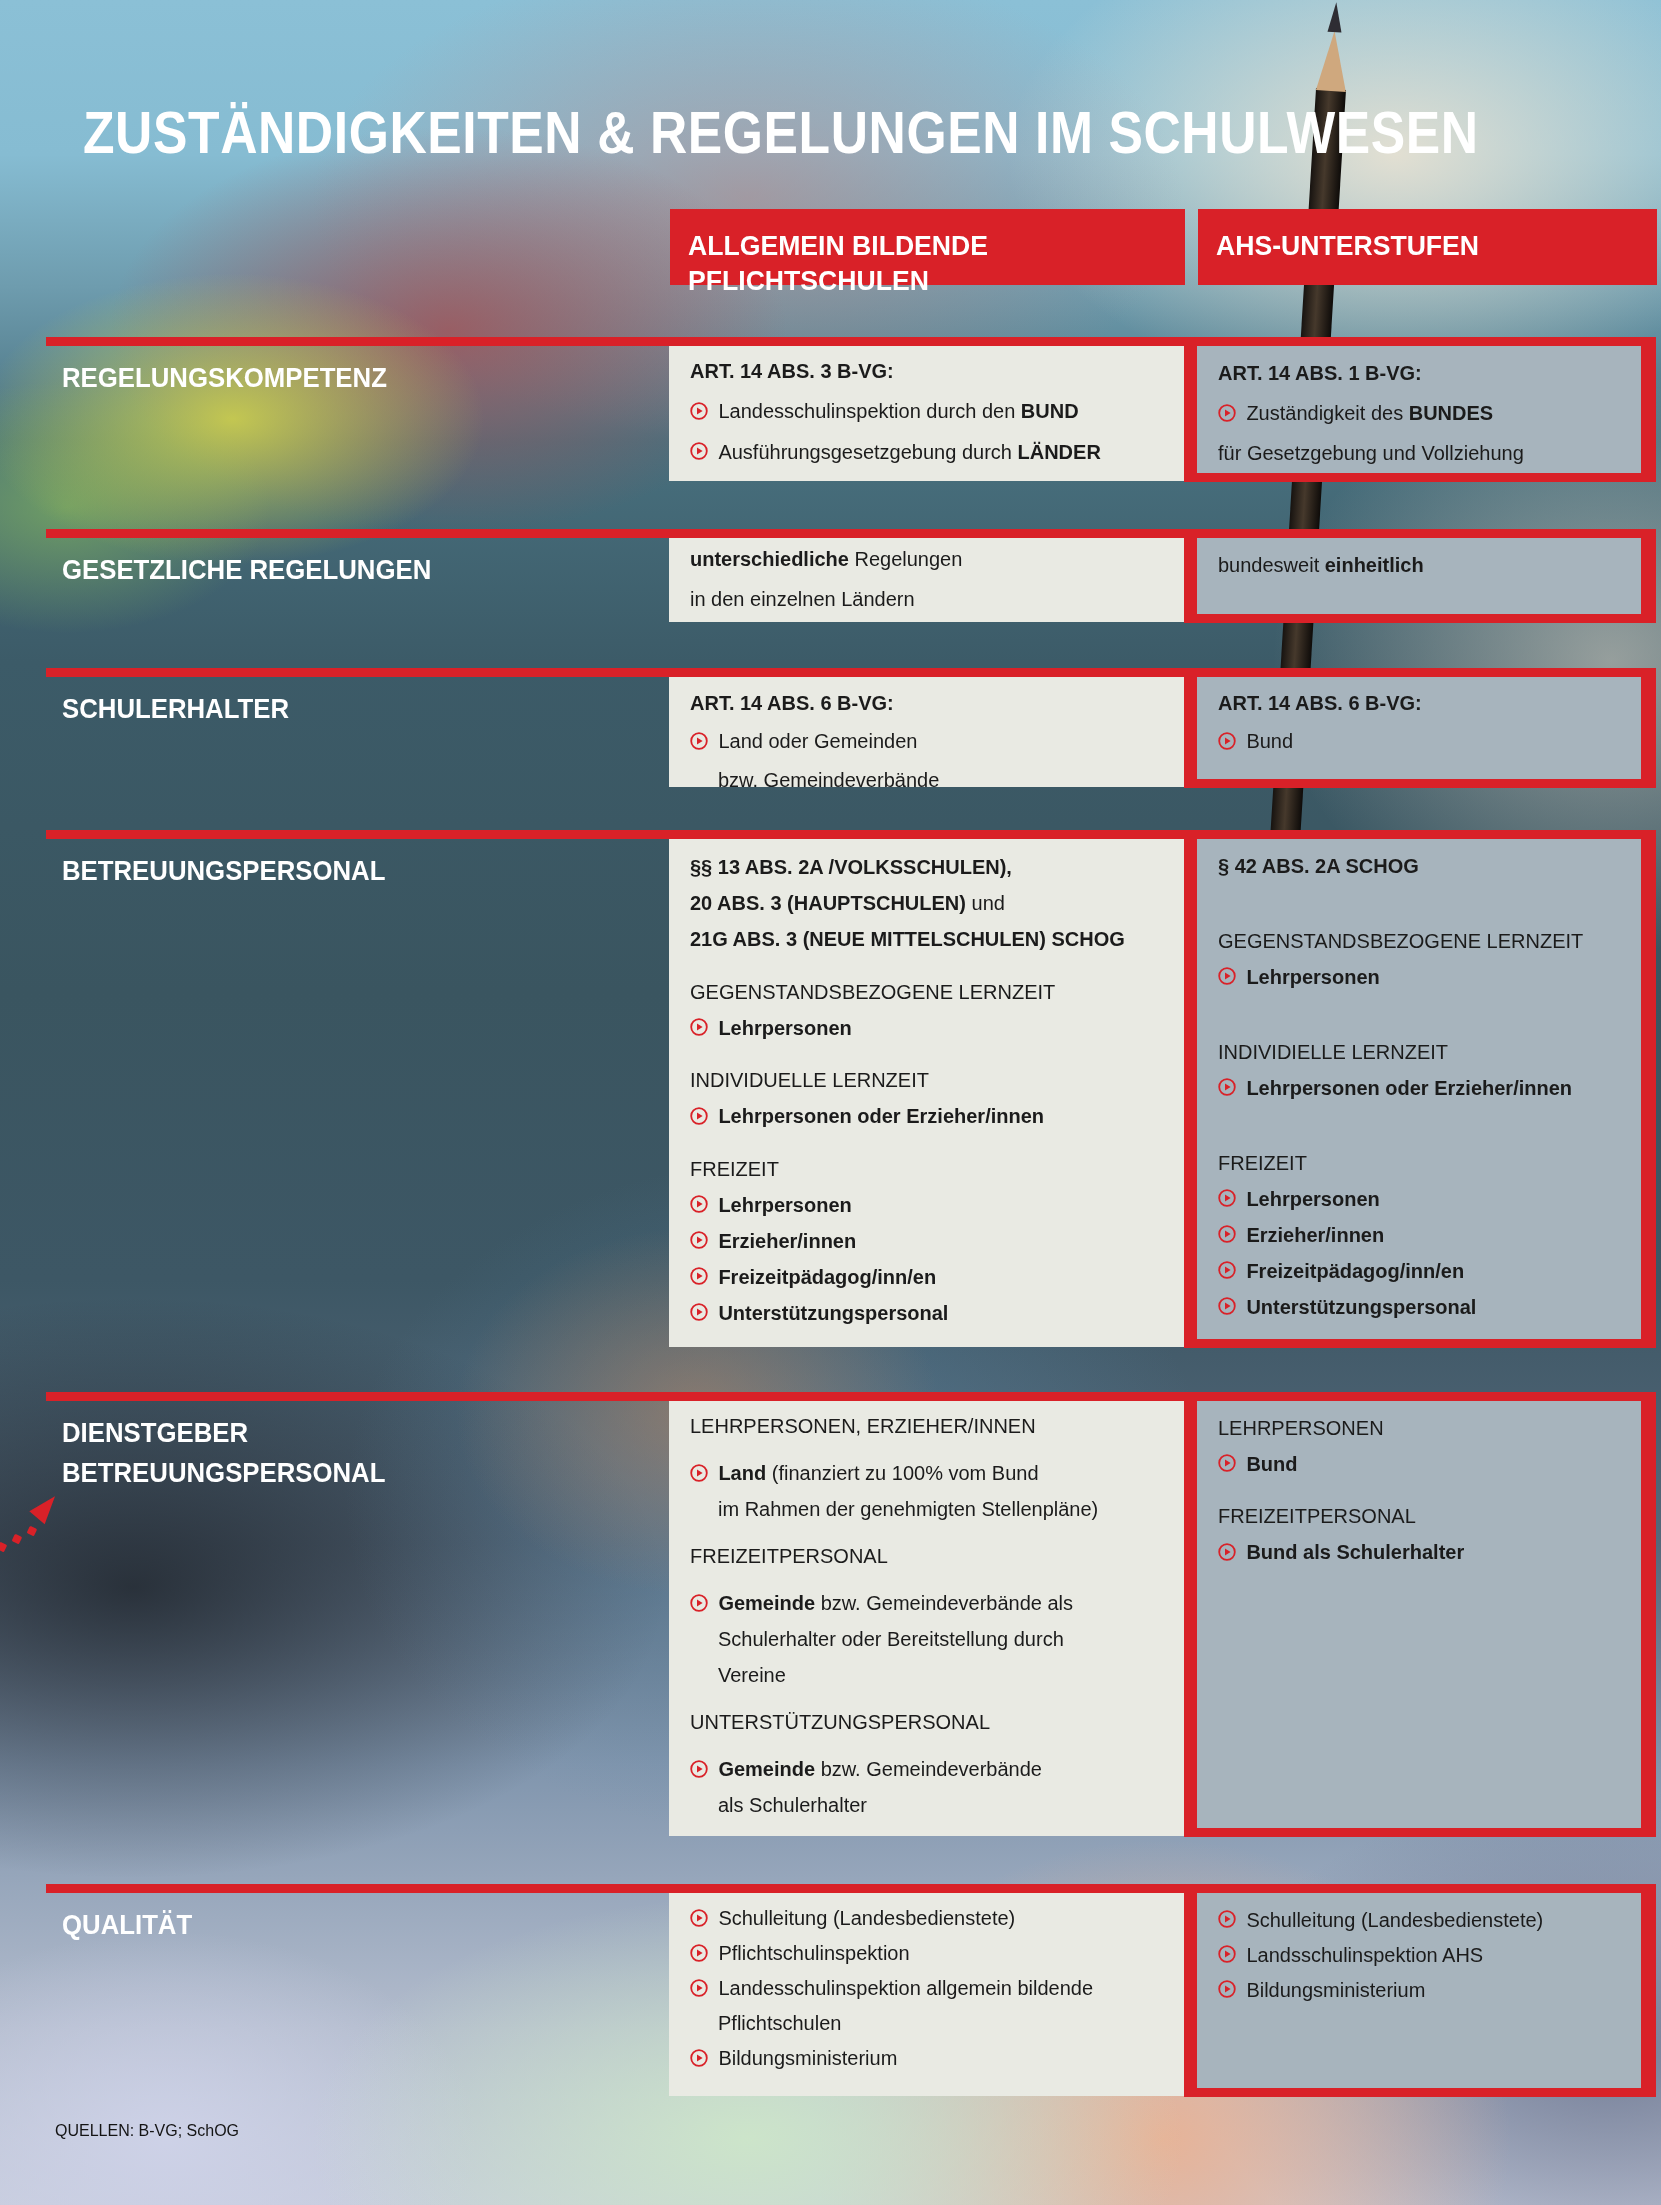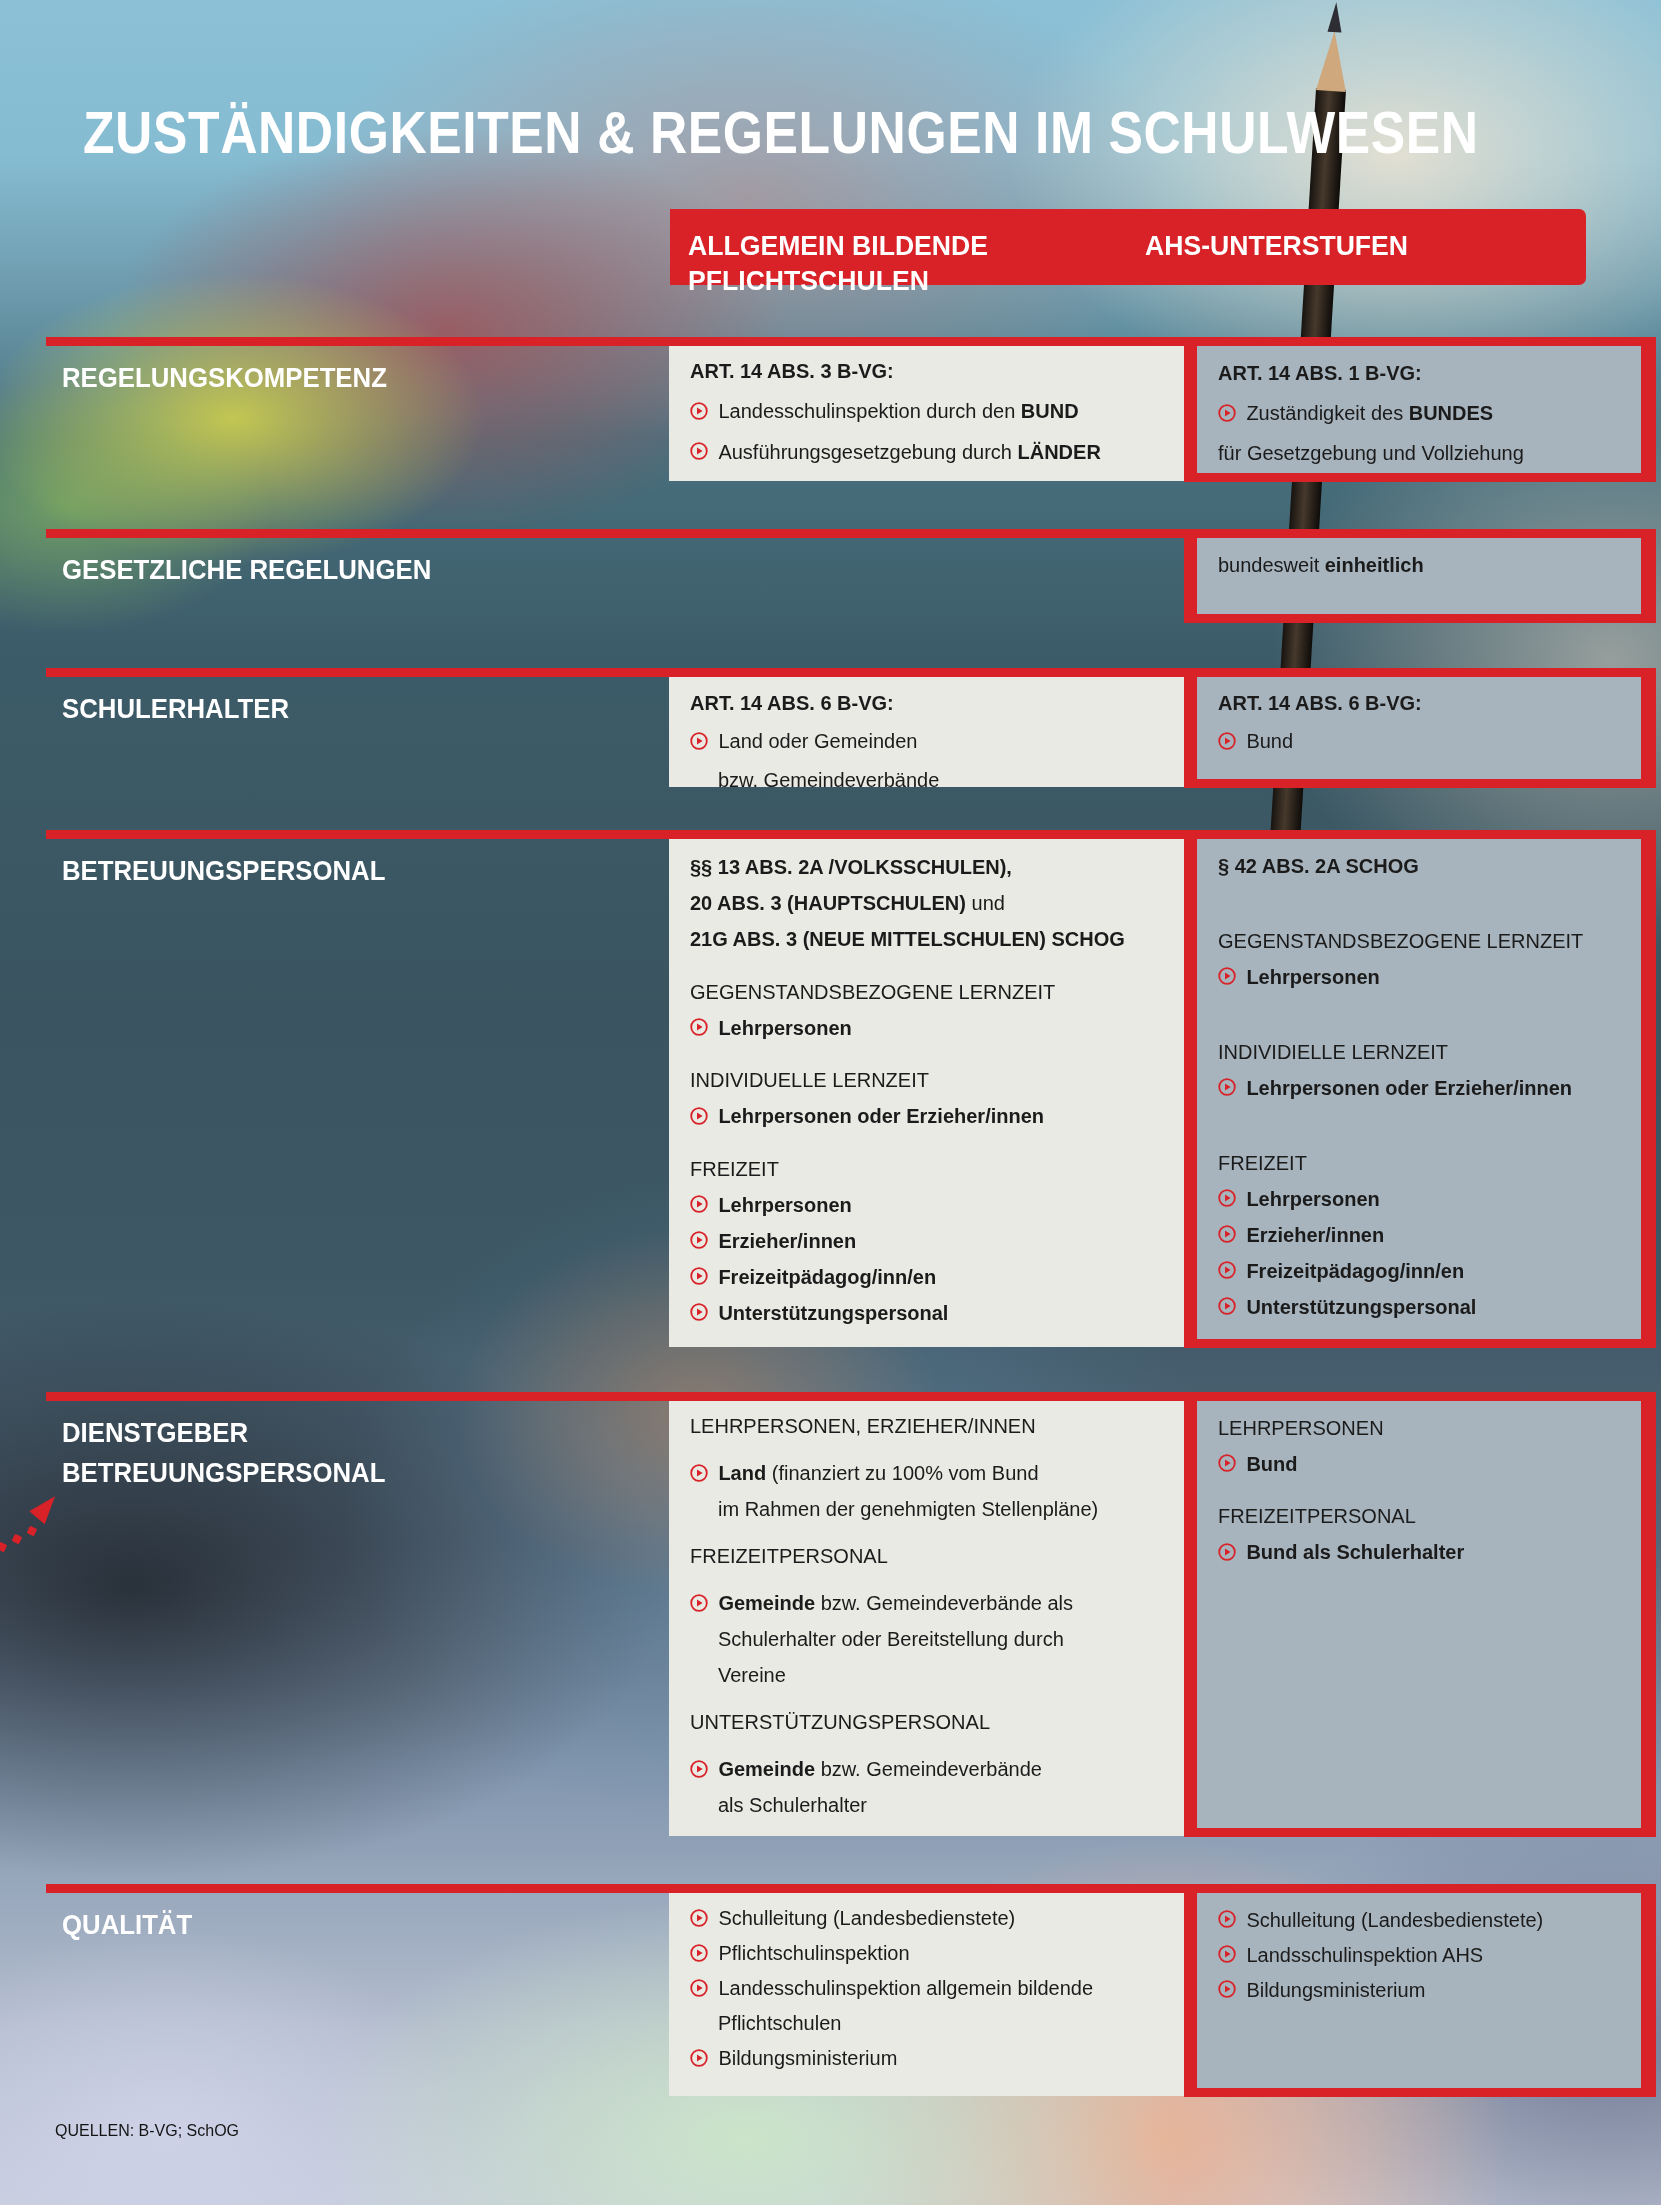--- a/index.html
+++ b/index.html
@@ -42,21 +42,21 @@
   .dot2{left:12.5px;top:1535px;transform:rotate(25deg);}
   .dot3{left:-2.1px;top:1543px;transform:rotate(25deg);}
 
   .title{position:absolute;left:83px;top:98px;font-size:60px;font-weight:700;color:#fff;
          letter-spacing:0.7px;white-space:nowrap;transform:scaleX(.86);transform-origin:left top;}
 
   .colhead{position:absolute;top:209px;height:76px;background:#d92128;color:#fff;
            font-weight:700;font-size:28px;line-height:35px;box-sizing:border-box;
            padding:19px 7px 0 18px;}
   .colhead-left{left:670px;width:515px;}
-  .colhead-right{left:1127px;width:459px;border-radius:7px;}
+  .colhead-right{left:1198px;width:459px;}
   .colhead span{display:block;transform:scaleX(.95);transform-origin:left top;}
 
   .row{position:absolute;left:46px;width:1610px;}
   .row1{top:337px;height:144px;}
   .row2{top:529px;height:93px;}
   .row3{top:668px;height:119px;}
   .row4{top:830px;height:517px;}
   .row5{top:1392px;height:444px;}
   .row6{top:1884px;height:212px;}
   .rowbar{position:absolute;left:0;top:0;width:100%;height:9px;background:#d92128;}
@@ -156,20 +156,28 @@
           <span class="txt"><span>für Gesetzgebung und Vollziehung</span></span>
         </div>
       </div>
   </div>
 
   <div class="row row2">
     <div class="rowbar"></div>
     <div class="row-label">
       <span>GESETZLICHE REGELUNGEN</span>
     </div>
+    <div class="cell cell-left">
+        <div class="line plain">
+          <span class="txt"><span class="b">unterschiedliche</span><span> Regelungen</span></span>
+        </div>
+        <div class="line plain">
+          <span class="txt"><span>in den einzelnen Ländern</span></span>
+        </div>
+      </div>
     <div class="cell cell-right">
         <div class="line plain">
           <span class="txt"><span>bundesweit </span><span class="b">einheitlich</span></span>
         </div>
       </div>
   </div>
 
   <div class="row row3">
     <div class="rowbar"></div>
     <div class="row-label">

